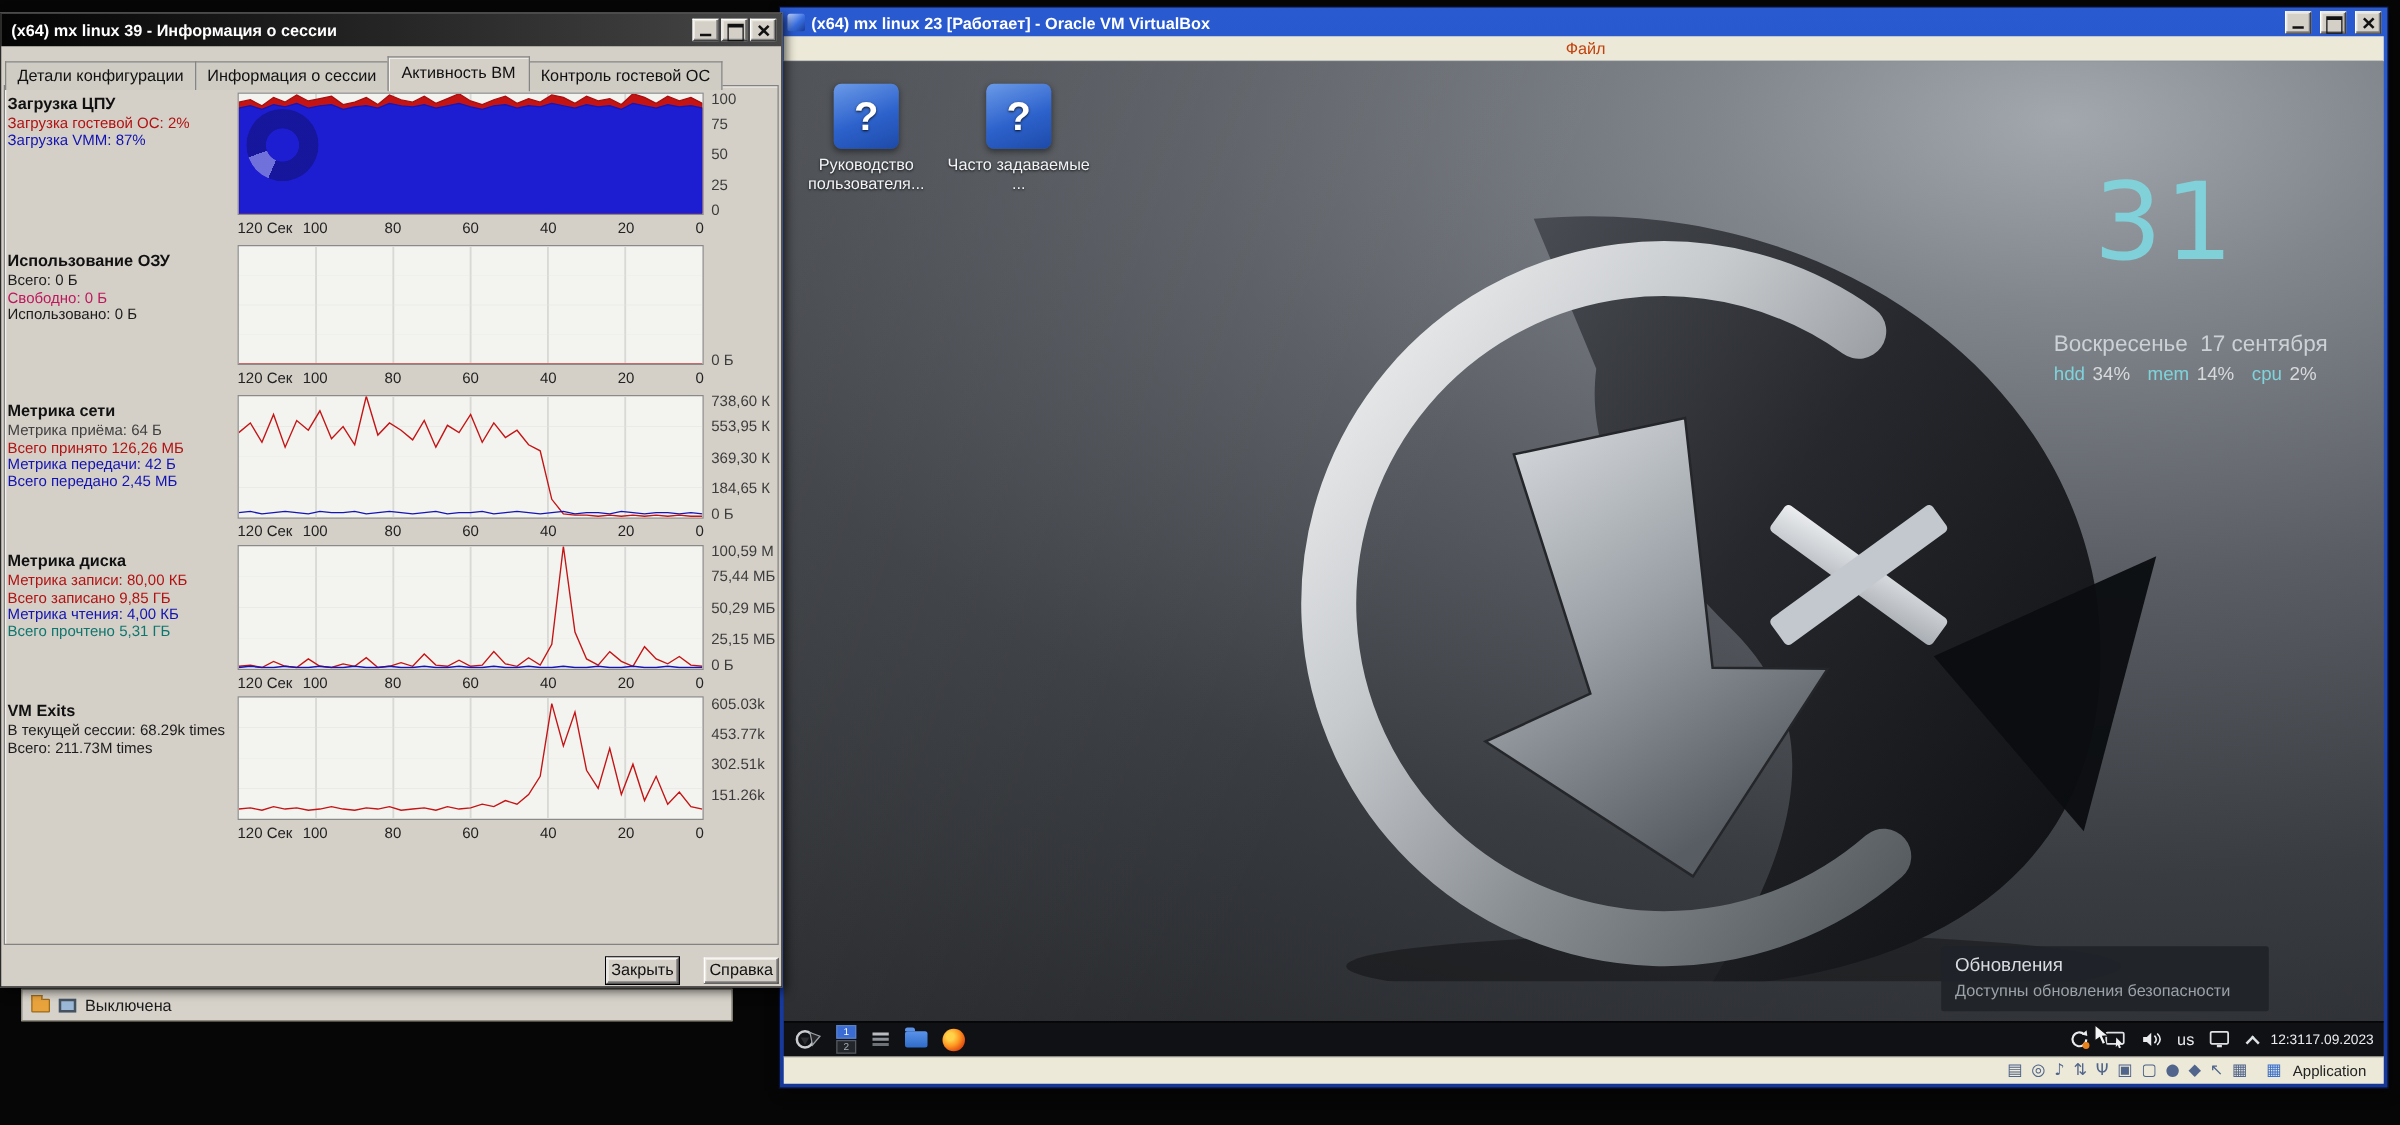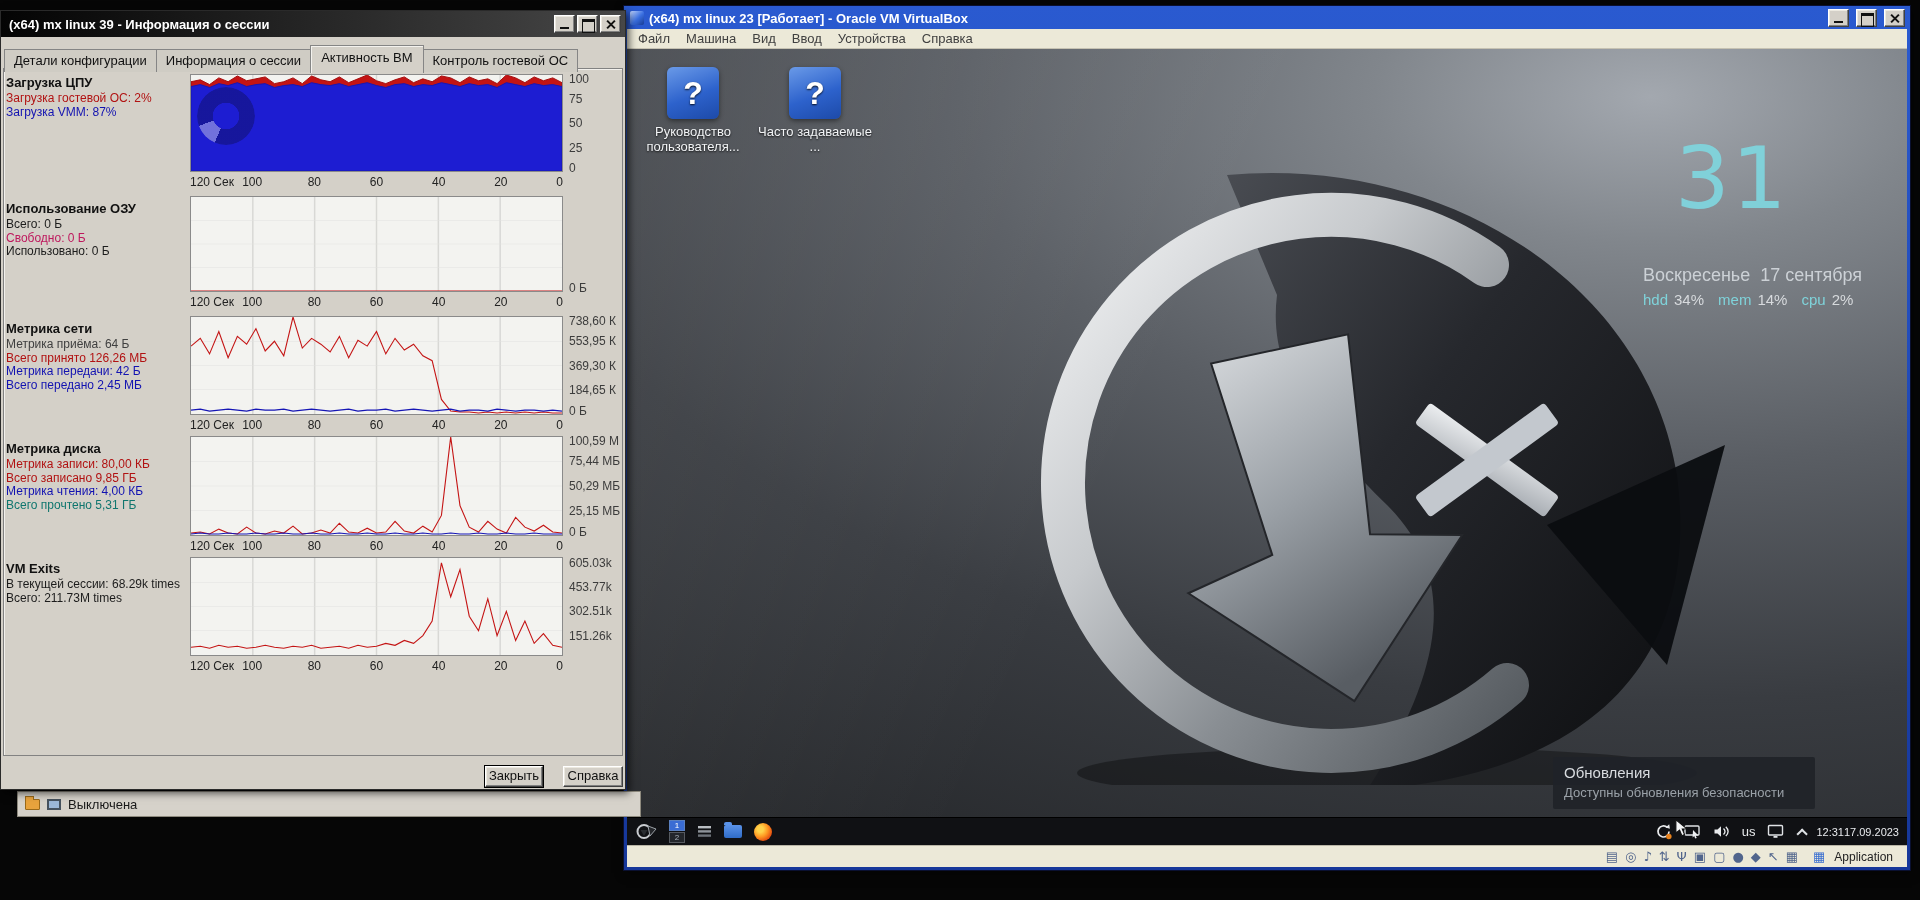--- a/index.html
+++ b/index.html
@@ -40,35 +40,35 @@
   .xlabels span{position:absolute;top:3px;white-space:nowrap;}
   .ylabels{position:absolute;left:calc(100% + 6px);top:0;bottom:0;width:58px;font-size:12px;color:#3c3c3c;overflow:hidden;}
   .ylabels span{position:absolute;left:0;transform:translateY(-50%);white-space:nowrap;}
 
   .btn95{position:absolute;height:21px;background:#d4d0c8;border:1px solid;border-color:#fff #404040 #404040 #fff;
     box-shadow:inset -1px -1px 0 #808080,inset 1px 1px 0 #ece9e0;font-size:13px;text-align:center;line-height:18px;color:#111;z-index:7;}
   #btn-close{left:484px;top:755px;width:58px;box-shadow:inset -1px -1px 0 #808080,inset 1px 1px 0 #ece9e0,0 0 0 1px #000;}
   #btn-help{left:562px;top:755px;width:60px;}
 
   
-  #manager-fragment{position:absolute;left:17px;top:791px;width:624px;height:26px;z-index:2;
+  #manager-fragment{position:absolute;left:17px;top:791px;width:569px;height:26px;z-index:2;
     background:#d6d2ca;border:1px solid #8e8a7e;display:flex;align-items:center;gap:7px;padding:0 7px;}
   .frag-folder{width:15px;height:11px;background:#e8a33d;border:1px solid #9a6a1a;border-radius:1px;position:relative;}
   .frag-folder::before{content:"";position:absolute;top:-4px;left:-1px;width:7px;height:3px;background:#e8a33d;border:1px solid #9a6a1a;border-bottom:none;}
   .frag-monitor{width:14px;height:11px;border:2px solid #46525e;background:#9cb8d8;}
   .frag-label{font-size:13px;color:#1a1a1a;}
 
   
   .vm-window{position:absolute;left:624px;top:6px;width:1286px;height:864px;z-index:1;
     background:linear-gradient(180deg,#2a5ad0,#16379a);padding:1px 3px 3px;
     box-shadow:0 0 0 1px #0a1030,2px 3px 10px rgba(0,0,0,.5);}
   .vm-titlebar{height:22px;display:flex;align-items:center;gap:5px;padding:0 2px 0 3px;color:#fff;font-weight:bold;font-size:13px;}
   .vm-title{flex:1;white-space:nowrap;overflow:hidden;}
   .vm-appicon{width:14px;height:14px;background:linear-gradient(135deg,#c2d6ff,#3a6fe0 55%,#173a92);border-radius:2px;flex:0 0 auto;}
-  .vm-menubar{height:20px;background:#ece9d8;border-bottom:1px solid #c6c2b2;display:flex;align-items:center;font-size:13px;color:#404040;padding-left:3px;}
+  .vm-menubar{height:20px;background:#ece9d8;border-bottom:1px solid #c6c2b2;display:flex;align-items:center;font-size:13px;color:#c2410c;padding-left:3px;flex-direction:column;}
   .menu-item{padding:2px 8px;}
   .vm-screen{position:relative;height:796px;overflow:hidden;
     background:radial-gradient(135% 115% at 80% 6%,#a3a8af 0%,#81868c 16%,#5a5e64 40%,#393c41 66%,#232528 100%);}
   .vm-screen::before{content:"";position:absolute;inset:0;
     background:linear-gradient(115deg,rgba(255,255,255,.08),rgba(255,255,255,0) 42%);pointer-events:none;}
   .vm-statusbar{height:22px;background:#ece9d8;border-top:1px solid #b9b5a6;display:flex;align-items:center;
     justify-content:flex-end;gap:7px;padding:0 14px;}
   .sb-ic{font-size:13px;color:#51658c;line-height:1;font-family:"DejaVu Sans",sans-serif;}
   .sb-ic[data-name="application-icon"]{color:#3a6fd0;margin-left:8px;}
   .app-label{font-size:12px;color:#222;margin-left:2px;}

